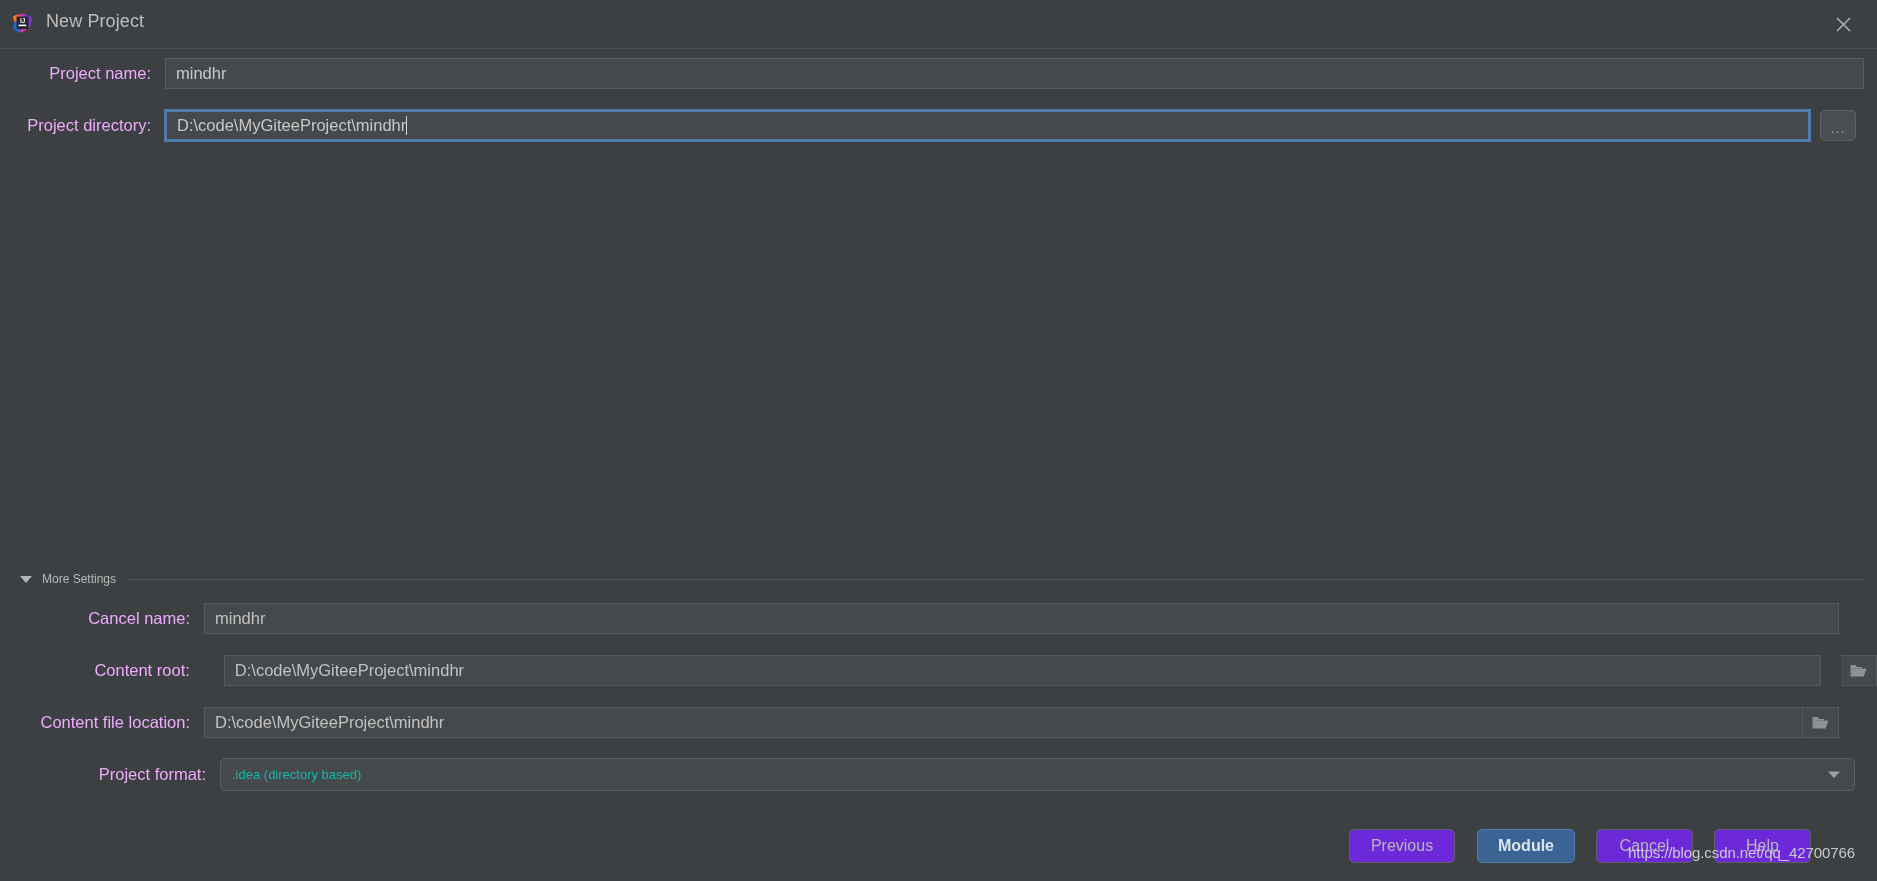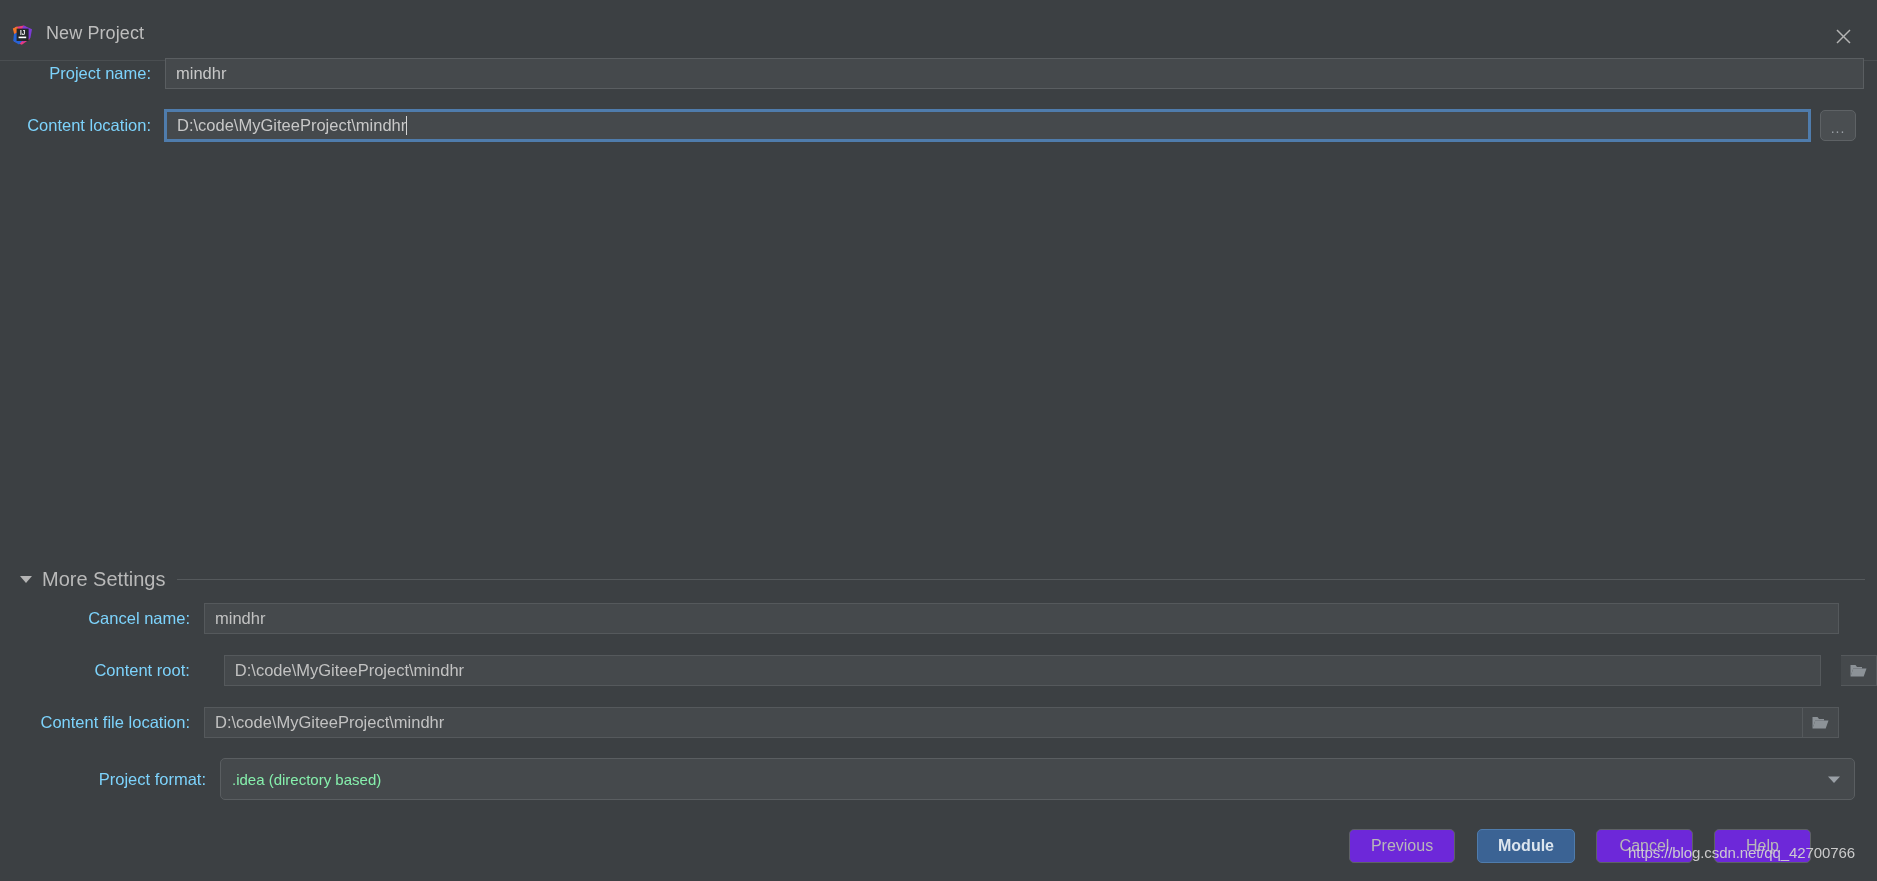--- a/index.html
+++ b/index.html
@@ -16,21 +16,21 @@
     position: relative;
     width: 1877px;
     height: 881px;
     background: #3c4043;
     color: #bbbbbb;
   }
 
   
   .titlebar {
     position: absolute;
-    left: 0; top: 16px;
+    left: 0; top: 4px;
     width: 1877px;
     height: 45px;
     background: #3c4043;
     display: flex;
     align-items: center;
     border-bottom: 1px solid #4a4e51;
   }
 
   .ij-logo {
     position: absolute;
@@ -61,21 +61,21 @@
 
   
   .row {
     position: absolute;
     display: flex;
     align-items: center;
   }
 
   .flabel {
     font-size: 16.5px;
-    color: #7dd3fc;
+    color: #f0abfc;
     text-align: right;
     white-space: nowrap;
     line-height: 1;
   }
 
   .txtfield {
     background: #45494c;
     border: 1px solid #5a5e61;
     color: #c8c8c8;
     font-family: "Liberation Sans", sans-serif;
@@ -134,21 +134,21 @@
   }
   .tri {
     width: 0; height: 0;
     border-left: 6px solid transparent;
     border-right: 6px solid transparent;
     border-top: 7px solid #b4b4b4;
     margin-right: 10px;
     margin-top: 1px;
   }
   .ms-label {
-    font-size: 20px;
+    font-size: 12px;
     color: #b9b9b9;
     white-space: nowrap;
     margin-right: 12px;
   }
   .ms-line {
     flex: 1;
     height: 1px;
     background: #55595c;
   }
 
@@ -173,23 +173,23 @@
     display: flex;
     align-items: center;
     justify-content: center;
     cursor: pointer;
   }
 
   .combo {
     background: #45494c;
     border: 1px solid #5a5e61;
     border-radius: 5px;
-    color: #86efac;
-    font-size: 15px;
-    height: 42px;
+    color: #14b8a6;
+    font-size: 13px;
+    height: 33px;
     display: flex;
     align-items: center;
     cursor: pointer;
   }
   .combo .cval {
     flex: 1;
     padding-left: 11px;
     white-space: nowrap;
     overflow: hidden;
   }
@@ -268,21 +268,21 @@
       </svg>
     </div>
   </div>
 
   <div class="row" style="left:0px; top:58px; width:1877px;">
     <div class="flabel" style="width:151px; margin-right:14px;">Project name:</div>
     <div class="txtfield" style="width:1699px;">mindhr</div>
   </div>
 
   <div class="row" style="left:0px; top:110px; width:1877px;">
-    <div class="flabel" style="width:151px; margin-right:14px;">Content location:</div>
+    <div class="flabel" style="width:151px; margin-right:14px;">Project directory:</div>
     <div class="txtfield focused" style="width:1645px; display:flex; align-items:center;">
         <span>D:\code\MyGiteeProject\mindhr</span>
         <span class="caret"></span>
       </div>
     <div class="dots-btn" style="margin-left:10px;">
       <span class="dots">...</span>
     </div>
   </div>
 
   <div class="more-settings">

